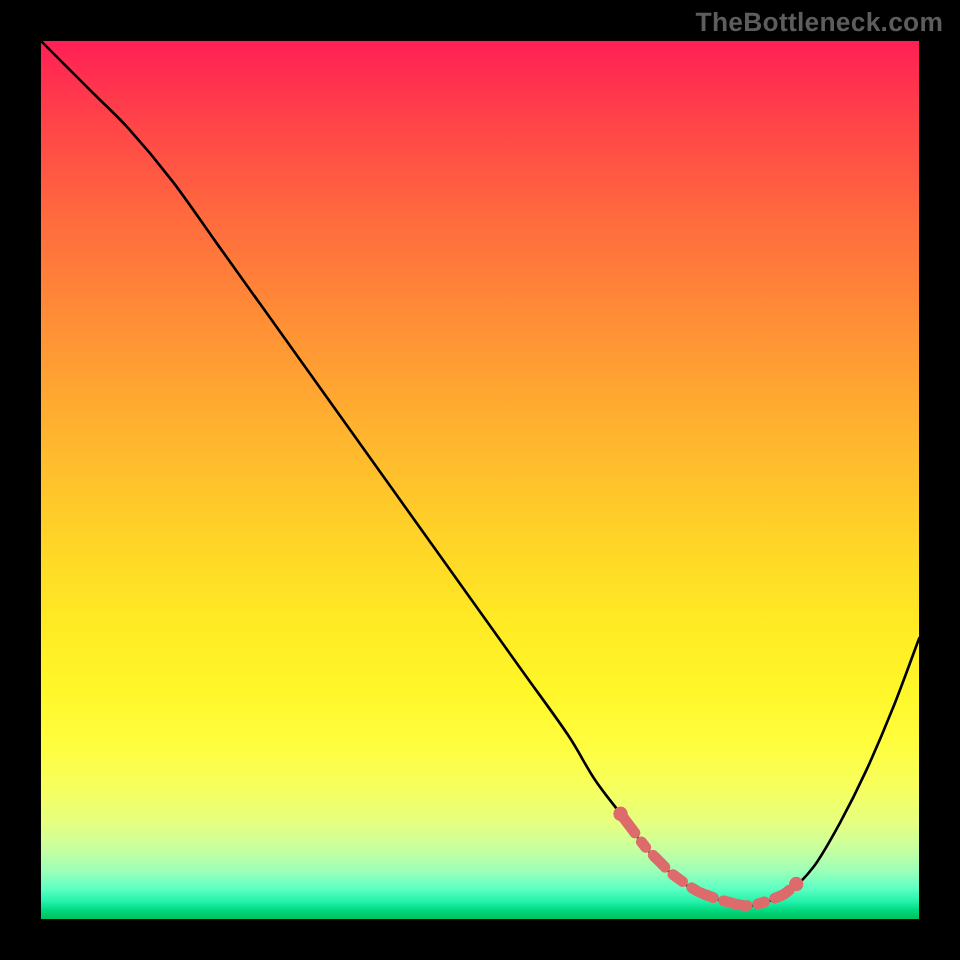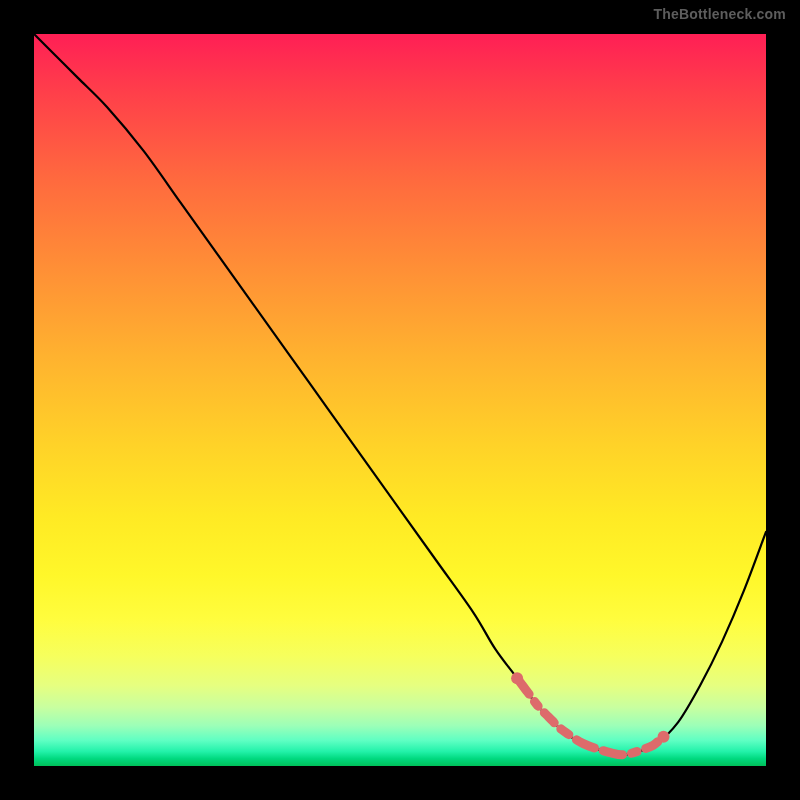--- a/index.html
+++ b/index.html
@@ -8,21 +8,21 @@
     position: relative;
     width: 800px;
     height: 800px;
     background: #000;
   }
   .watermark {
     position: absolute;
     top: 6px;
     right: 14px;
     font-family: Arial, Helvetica, sans-serif;
-    font-size: 14px;
+    font-size: 22px;
     font-weight: 600;
     color: #5d5d5d;
     letter-spacing: 0.2px;
     z-index: 5;
   }
   .plot {
     position: absolute;
     left: 34px;
     top: 34px;
     width: 732px;

